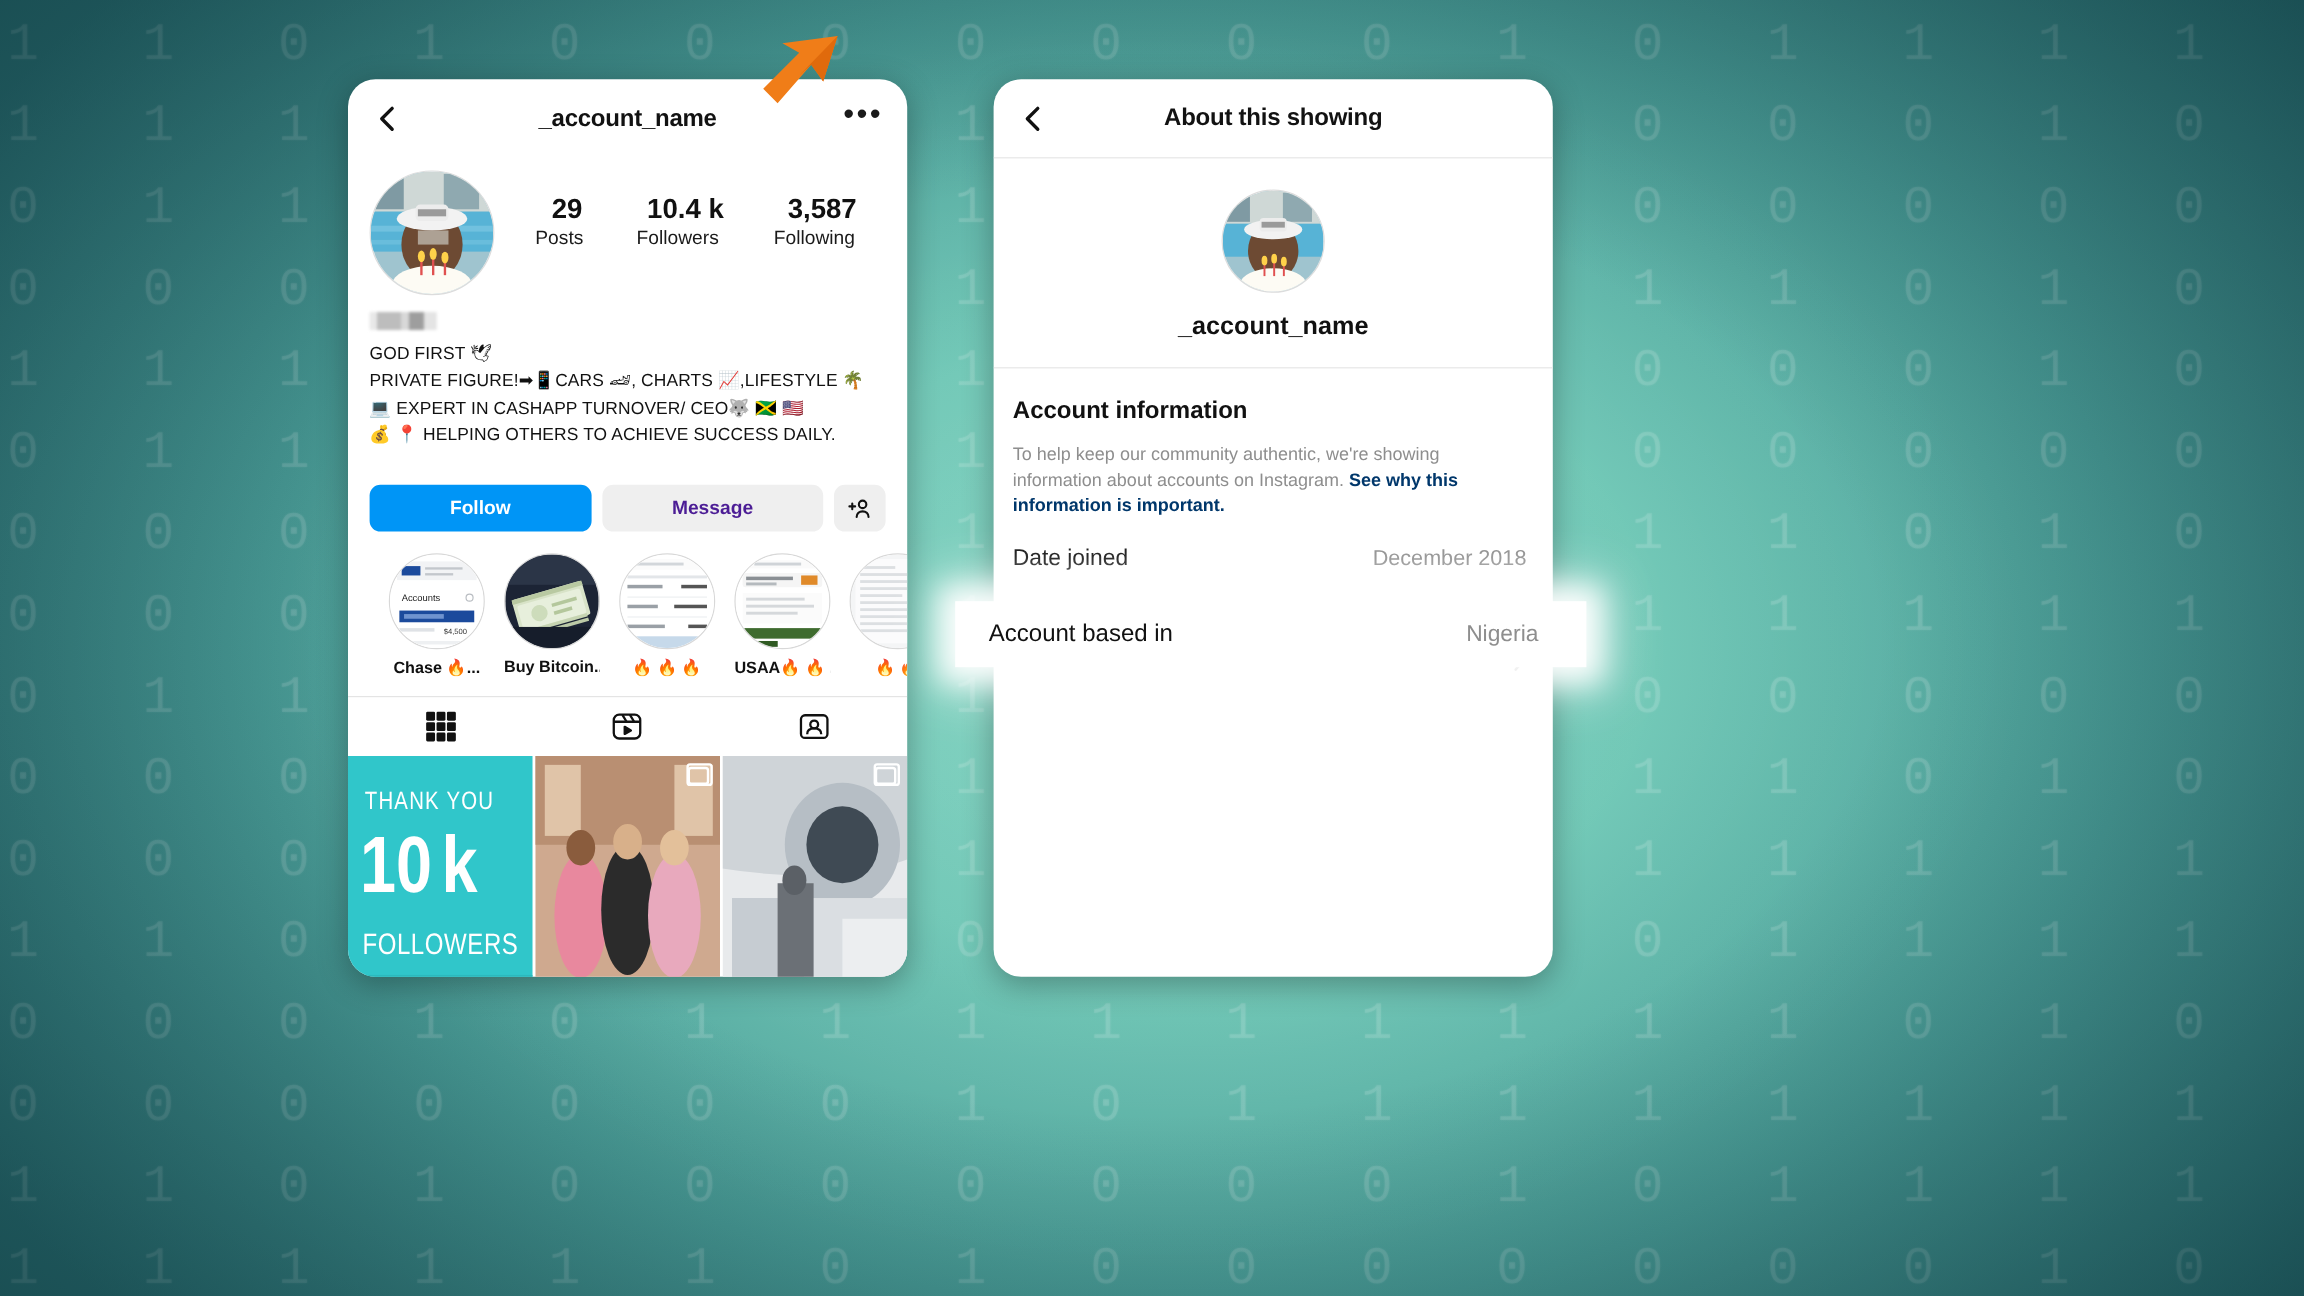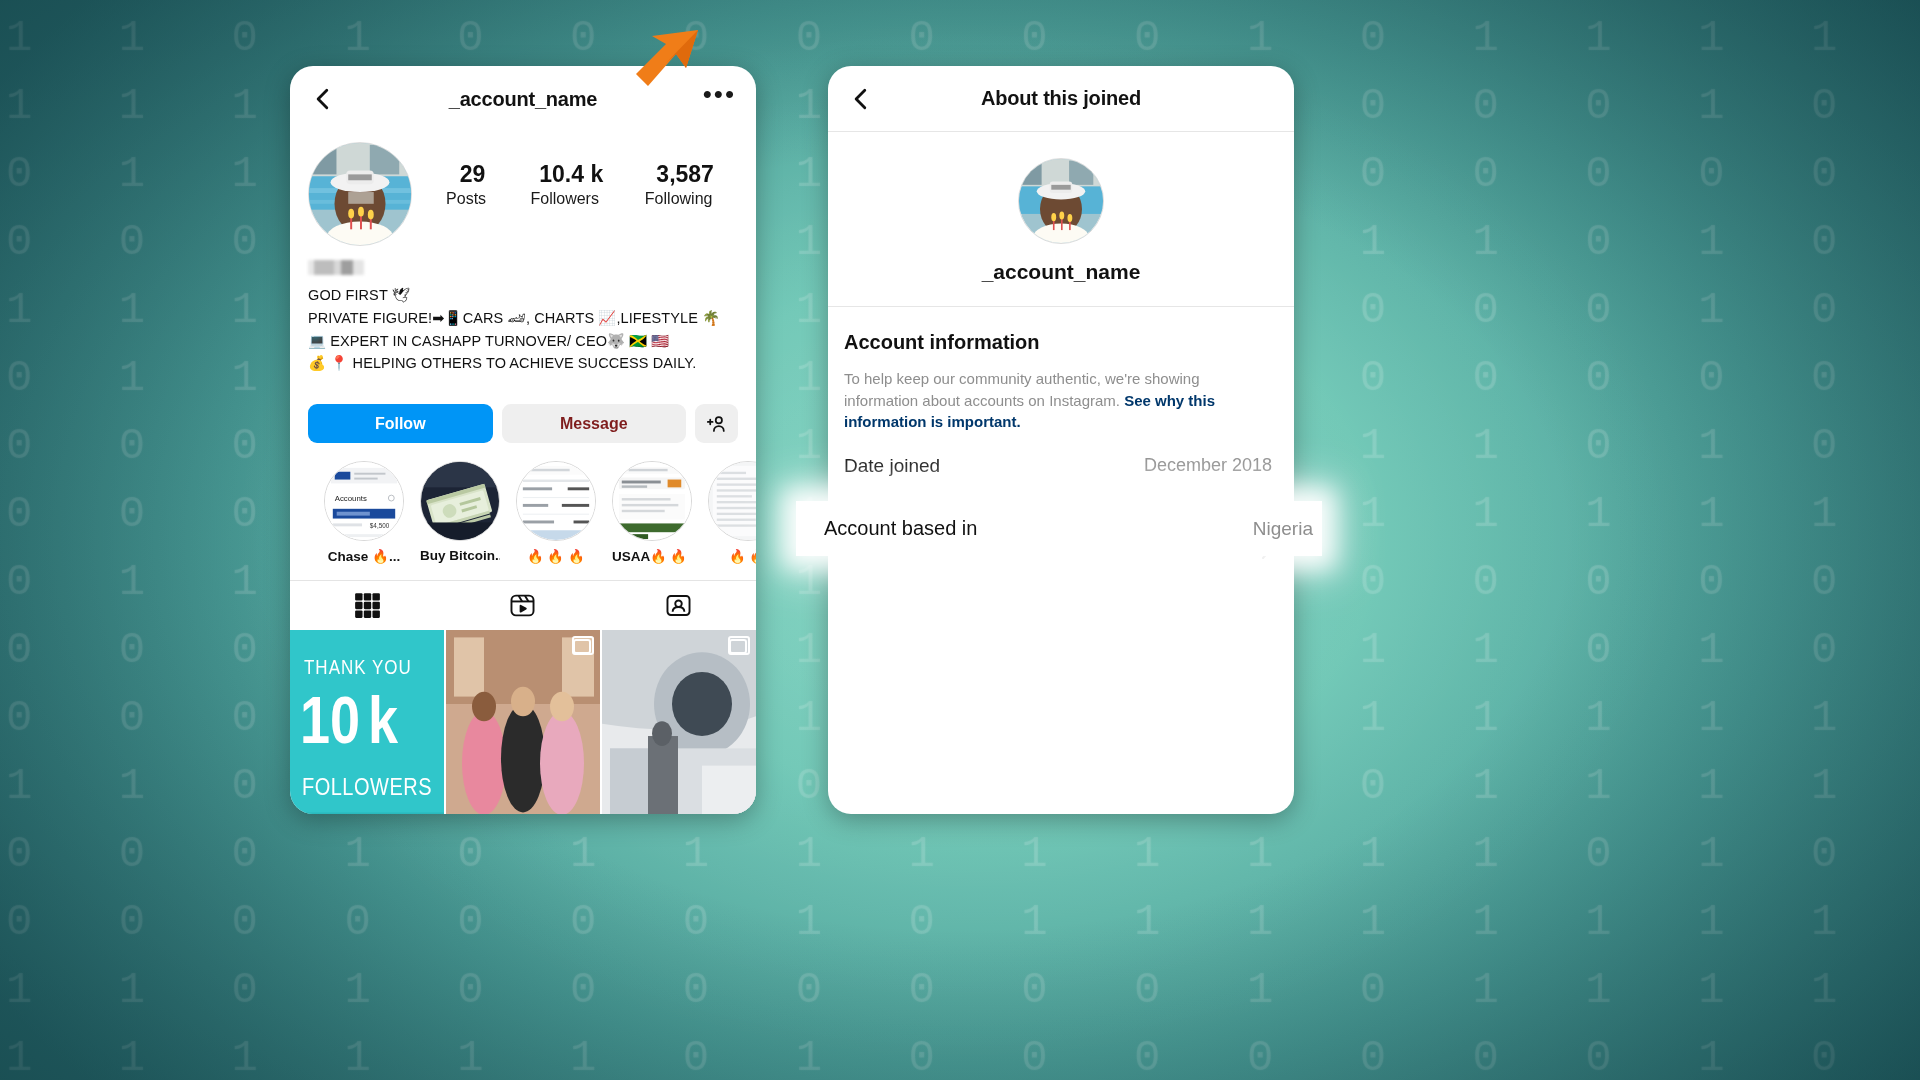--- a/index.html
+++ b/index.html
@@ -106,21 +106,21 @@
 
   
   .actions { display: flex; gap: 9px; padding: 14px 18px 0 18px; align-items: center; }
   .btn {
     height: 39px; border-radius: 9px;
     display: flex; align-items: center; justify-content: center;
     font-size: 16px; font-weight: bold;
     cursor: pointer; border: none; margin-top: 15px;
   }
   .btn-follow  { flex: 1 1 0; background: #0095f6; color: #fff; }
-  .btn-message { flex: 1 1 0; background: #efefef; color: #7f1d1d; }
+  .btn-message { flex: 1 1 0; background: #efefef; color: #4c1d95; }
   .btn-adduser { width: 43px; background: #efefef; }
   .btn-adduser svg { width: 22px; height: 22px; }
 
   
   .highlights { display: flex; gap: 16px; padding: 18px 16px 0 34px; overflow: hidden; }
   .hl { width: 80px; flex: none; text-align: center; }
   .hl-ring {
     width: 80px; height: 80px; border-radius: 50%;
     border: 1px solid #d8d8d8; overflow: hidden;
     background: #fff; position: relative;
@@ -177,21 +177,21 @@
   .row-right { display: flex; align-items: center; gap: 12px; }
   .chev-right { width: 12px; height: 20px; display: block; }
 
   
   #callout {
     position: absolute;
     left: 796px; top: 501px; width: 526px; height: 55px;
     background: #ffffff;
     box-shadow: 0 0 22px 12px rgba(255,255,255,0.92), 0 0 42px 20px rgba(255,255,255,0.55);
     display: flex; align-items: center; justify-content: space-between;
-    padding: 0 9px 0 28px;
+    padding: 0 40px 0 28px;
     z-index: 40;
   }
   #callout .co-lbl { font-size: 20px; color: #111; }
   #callout .co-val { font-size: 19px; color: #8e8e8e; }
 
   
   #arrow { position: absolute; left: 626px; top: 28px; width: 78px; height: 80px; z-index: 50; }
 </style>
 </head>
 <body>
@@ -493,21 +493,21 @@
   </div>
 </div>
 
 <div class="card" id="about-card">
   <div class="navbar about-nav">
     <span>
       <svg class="chev-back" viewBox="0 0 24 24" fill="none" stroke="#111" stroke-width="2.6" stroke-linecap="round" stroke-linejoin="round">
           <polyline points="15.5,4 7.5,12 15.5,20"></polyline>
         </svg>
     </span>
-    <div class="nav-title">About this joined</div>
+    <div class="nav-title">About this showing</div>
   </div>
 
   <div class="about-hero">
     <div class="avatar">
       <svg viewBox="0 0 104 104" preserveAspectRatio="xMidYMid slice">
         <rect width="104" height="104" fill="#9fc4cf"></rect>
         <rect x="0" y="0" width="104" height="34" fill="#cfd8d6"></rect>
         <rect x="4" y="2" width="24" height="30" fill="#7f9aa3"></rect>
         <rect x="62" y="2" width="30" height="30" fill="#8fa9b0"></rect>
         <rect x="0" y="34" width="104" height="34" fill="#57b3d6"></rect>

